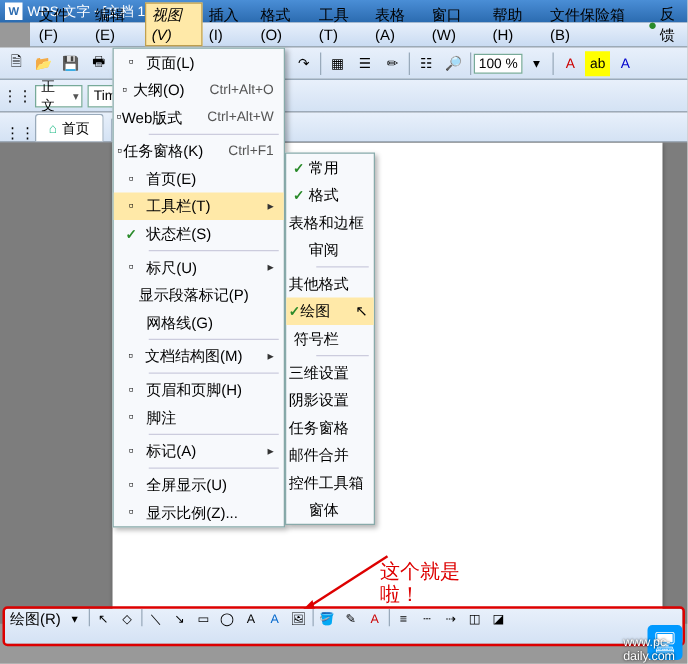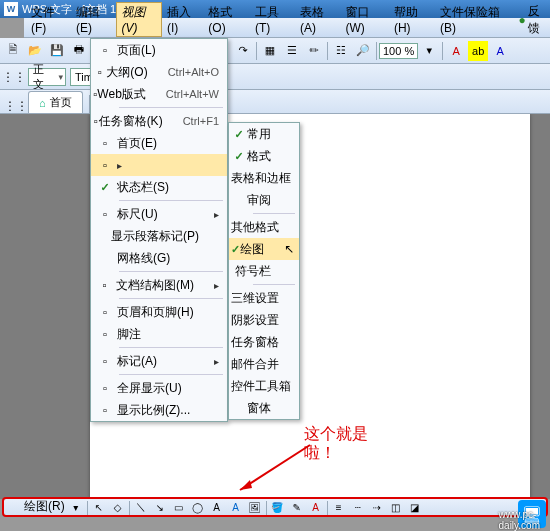--- a/index.html
+++ b/index.html
@@ -36,25 +36,25 @@
   .dropdown .icon-col { width: 24px; text-align: center; font-size: 11px; }
   .dropdown .label-col { flex: 1; padding-right: 20px; white-space: nowrap; }
   .dropdown .shortcut { color: #555; font-size: 11px; text-align: center; }
   .dropdown .arrow { font-size: 10px; color: #333; }
   .dropdown .sep-row { height: 1px; background: #ccd; margin: 2px 4px 2px 28px; }
   .dropdown .check { color: #2a8a2a; font-weight: bold; }
 
   .menu1 { top: 38px; left: 90px; width: 138px; }
   .menu2 { top: 122px; left: 228px; width: 72px; }
 
-  .annot { position: absolute; color: #d00; font-size: 16px; font-family: KaiTi, SimSun; }
+  .annot { position: absolute; color: #d00; font-size: 16px; font-family: KaiTi, SimSun; margin-top: 24px; }
   .annot-text { top: 424px; left: 304px; line-height: 1.2; }
   .arrow-svg { position: absolute; top: 440px; left: 230px; }
 
-  .bottom-toolbar { position: absolute; left: 2px; bottom: 14px; right: 2px; height: 20px; background: linear-gradient(#e8f0fb, #d4e2f4); border: 2px solid #d00; border-radius: 4px; display: flex; align-items: flex-end; padding: 0 20px; gap: 3px; overflow: hidden; }
+  .bottom-toolbar { position: absolute; left: 2px; bottom: 14px; right: 2px; height: 32px; background: linear-gradient(#e8f0fb, #d4e2f4); border: 2px solid #d00; border-radius: 4px; display: flex; align-items: flex-start; padding: 0 4px; gap: 3px; overflow: hidden; }
   .bottom-toolbar .tb { width: 16px; height: 16px; display: inline-flex; align-items: center; justify-content: center; font-size: 10px; }
   .bottom-toolbar .btsep { width: 1px; height: 14px; background: #9ab; }
 
   .watermark { position: absolute; right: 4px; bottom: 2px; height: 30px; display: flex; align-items: center; gap: 4px; }
   .watermark .badge { background: #09f; color: #fff; width: 28px; height: 28px; border-radius: 4px; display: flex; align-items: center; justify-content: center; font-size: 16px; }
   .watermark .wtxt { color: #09f; font-size: 18px; font-weight: bold; font-style: italic; }
   .watermark .sub { position: absolute; right: 6px; bottom: -2px; color: #fff; font-size: 10px; text-shadow: 0 0 2px #000; }
 </style>
 </head>
 <body>
@@ -152,20 +152,21 @@
       <span class="icon-col">▫</span>
       <span class="label-col">任务窗格(K)</span>
       <span class="shortcut">Ctrl+F1</span>
     </div>
     <div class="row">
       <span class="icon-col">▫</span>
       <span class="label-col">首页(E)</span>
     </div>
     <div class="row hl">
       <span class="icon-col">▫</span>
+      <span class="label-col">工具栏(T)</span>
       <span class="arrow">▸</span>
     </div>
     <div class="row">
       <span class="icon-col"><span class="check">✓</span></span>
       <span class="label-col">状态栏(S)</span>
     </div>
     <div class="sep-row"></div>
     <div class="row">
       <span class="icon-col">▫</span>
       <span class="label-col">标尺(U)</span>

